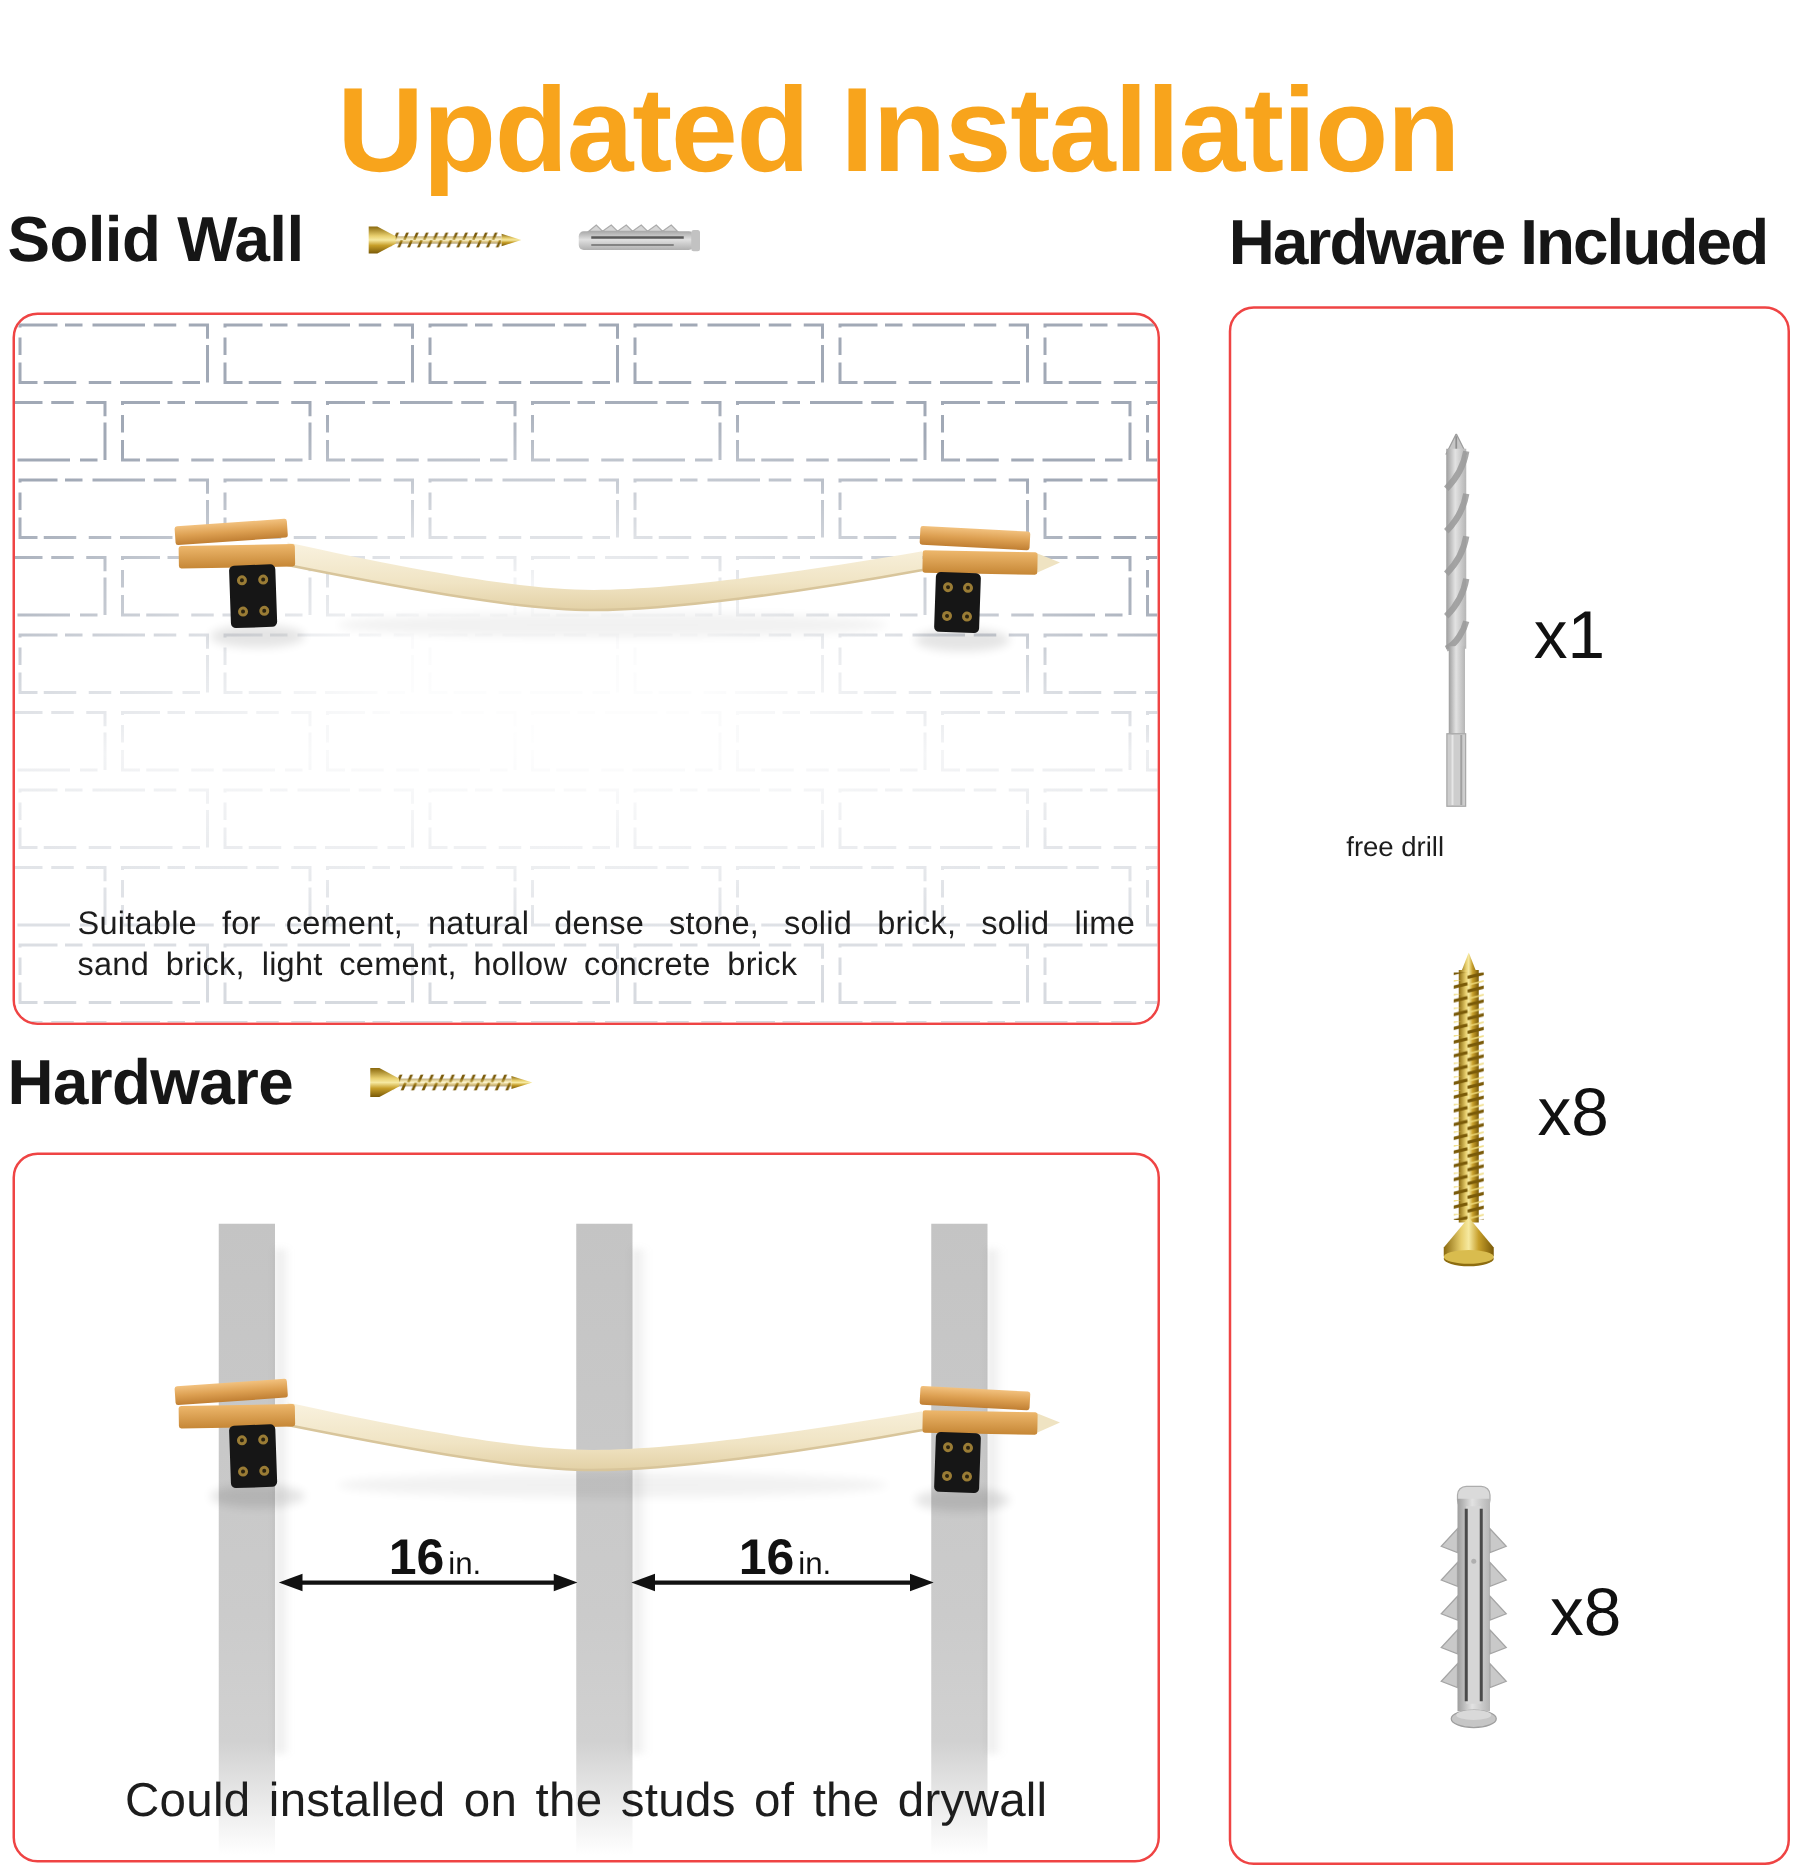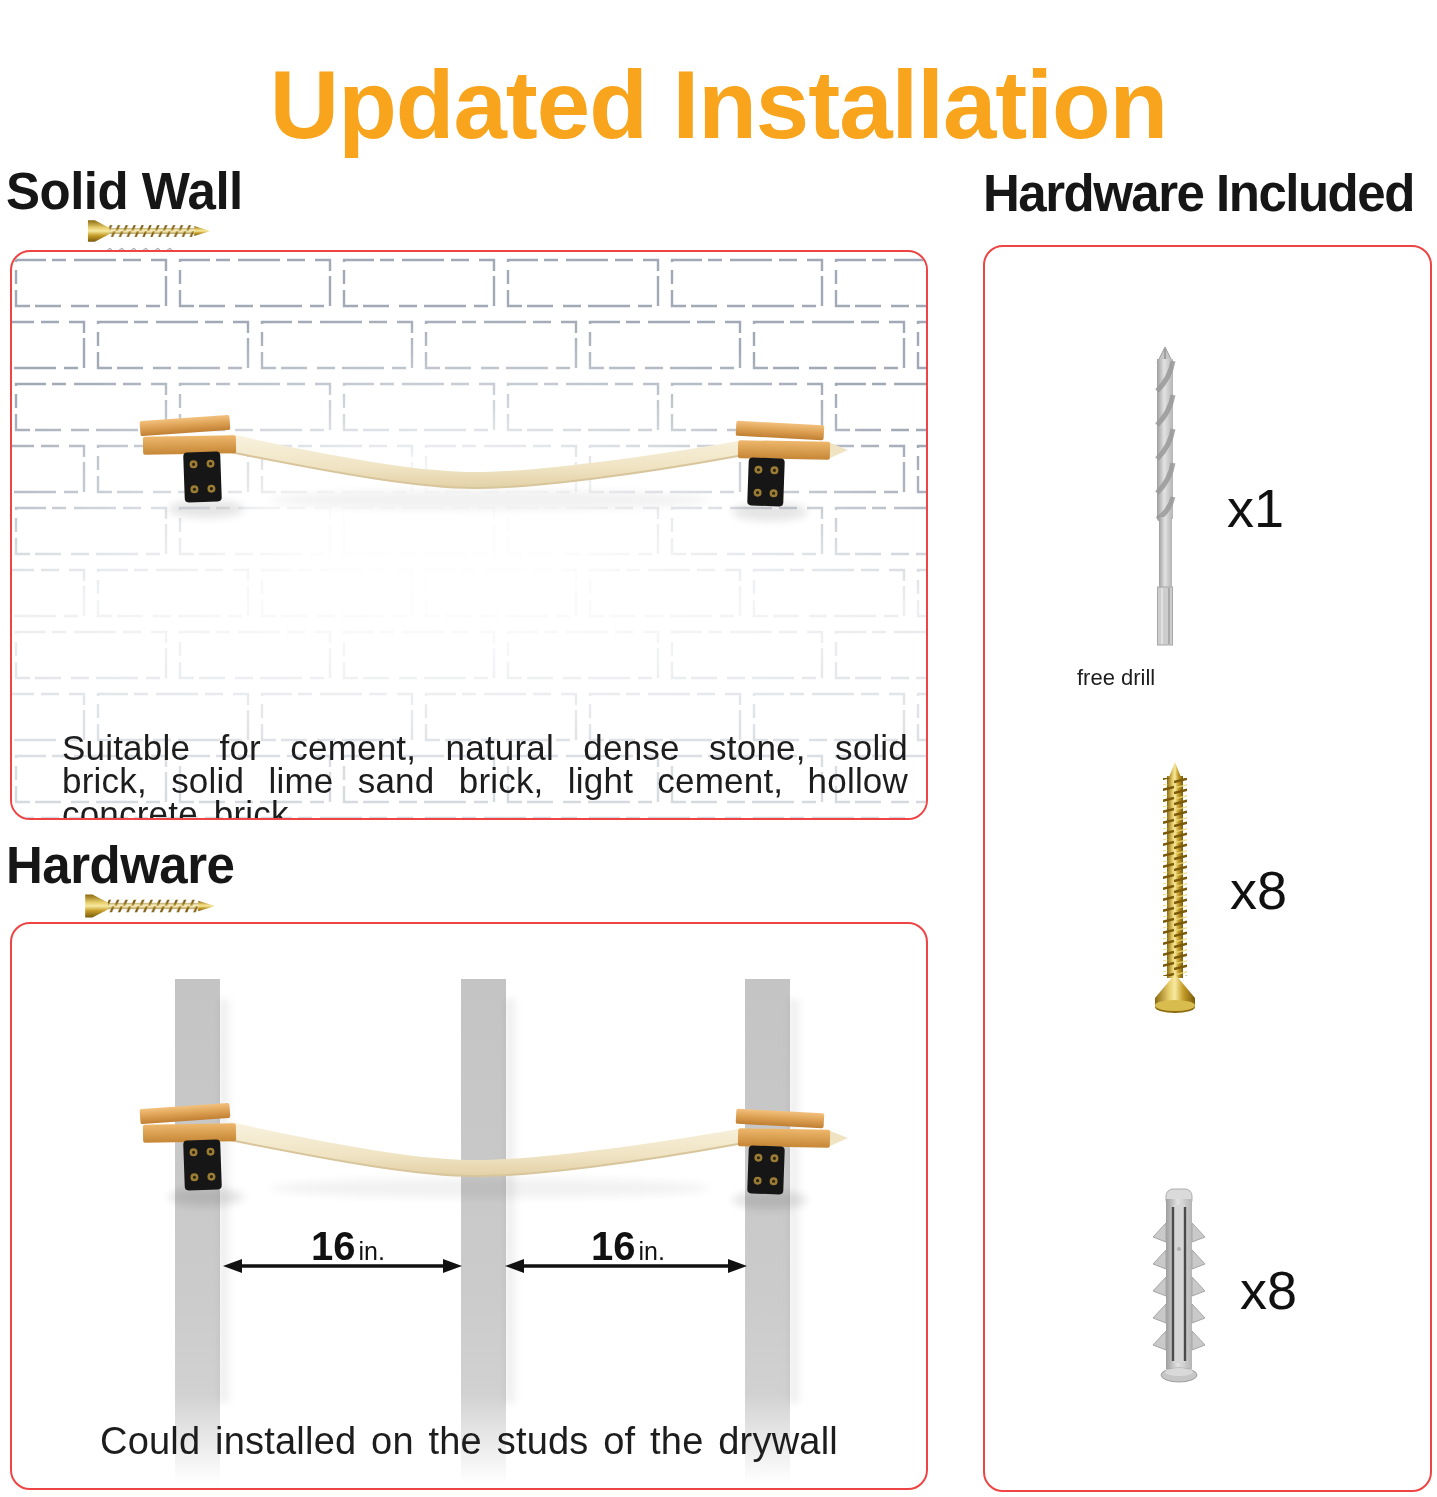--- a/index.html
+++ b/index.html
@@ -1,32 +1,32 @@
 <!DOCTYPE html>
 <html><head>
 <meta charset="utf-8">
 <style>
   html,body{margin:0;padding:0;background:#fff;}
   .canvas{position:relative;width:1437px;height:1497px;background:#fff;overflow:hidden;
           font-family:"Liberation Sans",sans-serif;color:#161616;}
   .page-title{position:absolute;top:-12px;left:0;width:100%;text-align:center;
               font-size:96px;font-weight:800;letter-spacing:-1px;line-height:1.1;}
-  .sec-head{position:absolute;display:flex;align-items:center;flex-direction:column;}
+  .sec-head{position:absolute;display:flex;align-items:center;}
   .sec-head h2{margin:0;font-size:51px;font-weight:700;letter-spacing:-0.5px;line-height:1;}
   .panel{position:absolute;background:#fff;border:2px solid #ef4444;border-radius:20px;overflow:hidden;}
 
   
   .p-solid{left:10px;top:250px;width:914px;height:566px;}
   .brick-bg{position:absolute;left:0;top:0;width:100%;height:100%;}
   .brick-fade{position:absolute;inset:0;background:
       radial-gradient(ellipse 58% 40% at 47% 50%, rgba(255,255,255,.95) 25%, rgba(255,255,255,0) 100%),
       linear-gradient(to bottom, rgba(255,255,255,0) 42%, rgba(255,255,255,.8) 62%, rgba(255,255,255,.55) 100%);}
   .hammock{position:absolute;width:740px;height:125px;}
   .hammock.hm-solid{left:118px;top:158px;}
-  .suit-text{position:absolute;left:50px;top:444px;width:846px;font-size:35px;line-height:33px;
+  .suit-text{position:absolute;left:50px;top:444px;width:846px;font-size:26px;line-height:33px;
              text-align:justify;color:#1d1d1d;letter-spacing:.2px;word-spacing:6px;}
 
   
   .p-dry{left:10px;top:922px;width:914px;height:564px;}
   .stud{position:absolute;top:55px;width:45px;height:505px;
         background:linear-gradient(to bottom, rgba(196,196,196,1) 0%, rgba(203,203,203,1) 62%,
                    rgba(201,201,201,.85) 82%, rgba(201,201,201,0) 100%);}
   .stud::after{content:"";position:absolute;right:-13px;top:4%;width:13px;height:80%;
         background:linear-gradient(90deg, rgba(110,110,110,.16), rgba(110,110,110,0));filter:blur(3px);}
   .stud-1{left:163px;}.stud-2{left:449px;}.stud-3{left:733px;}

